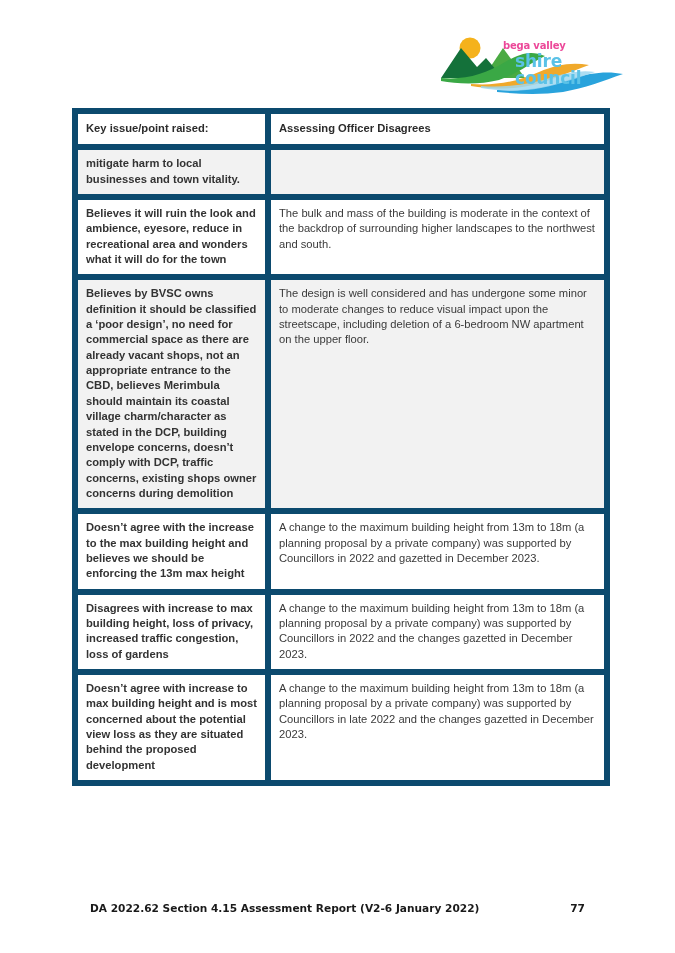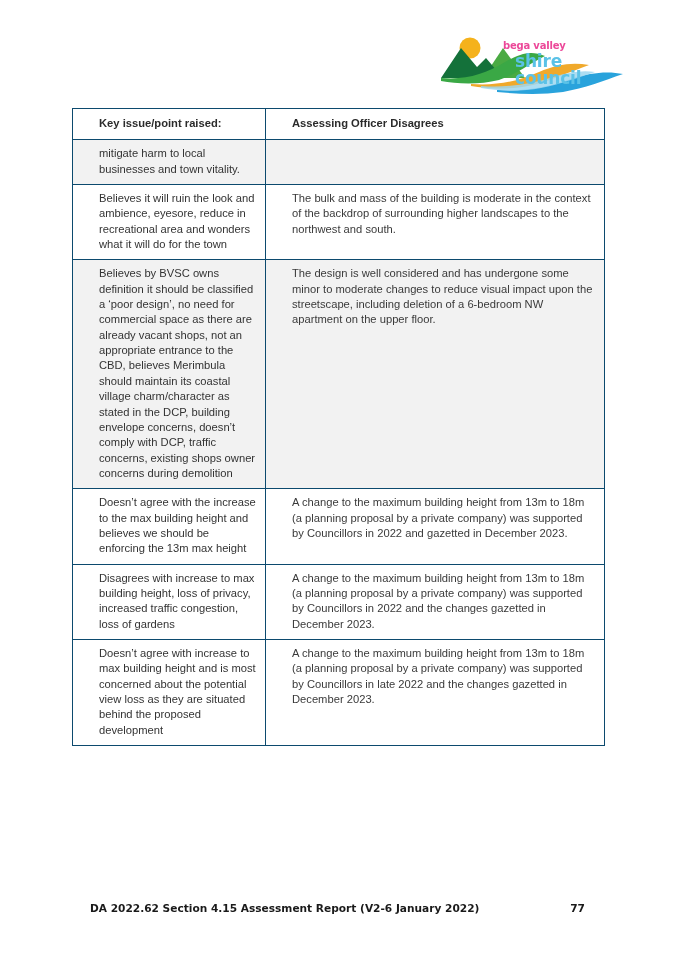--- a/index.html
+++ b/index.html
@@ -71,37 +71,37 @@
     top: 108px;
     width: 532px;
     border-collapse: collapse;
     table-layout: fixed;
   }
   .doc-table col.c1 { width: 193px; }
   .doc-table col.c2 { width: 339px; }
 
   .doc-table th,
   .doc-table td {
-    border: 1px solid #0c4a6e;
+    border: 6px solid #0c4a6e;
     vertical-align: top;
-    padding: 6px 8px 7px 26px;
+    padding: 6px 8px 7px 8px;
     font-size: 11.2px;
     line-height: 1.37;
   }
   .doc-table th {
     background: #ffffff;
     text-align: left;
     font-weight: bold;
     color: #2b2b2b;
     font-size: 11.2px;
     padding-top: 7px;
     padding-bottom: 8px;
   }
   .col-issue {
-    font-weight: normal;
+    font-weight: bold;
     color: #333333;
   }
   .col-comment {
     font-weight: normal;
     color: #3a3a3a;
     margin-top: 47px;
   }
   tr.shaded td { background: #f2f2f2; }
   tr.plain  td { background: #ffffff; }
 

